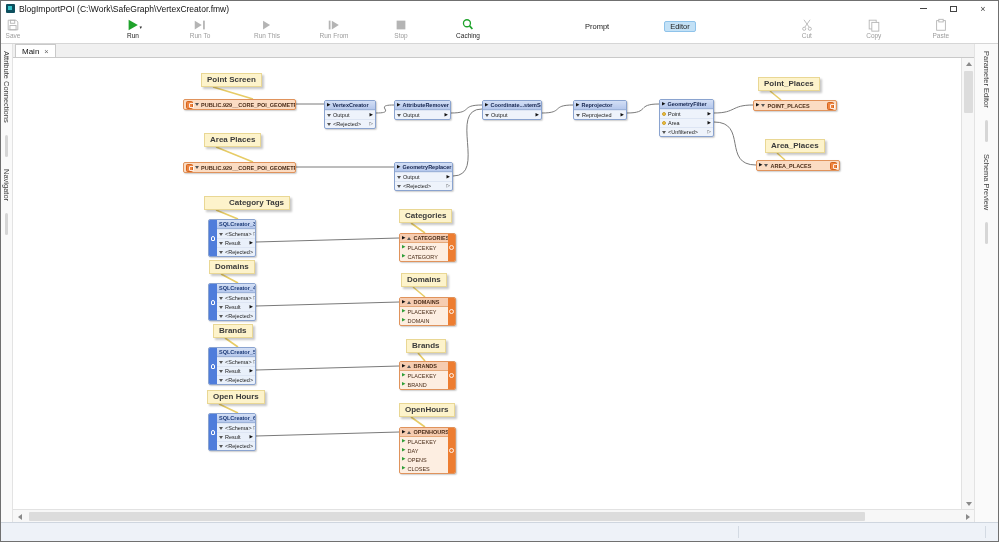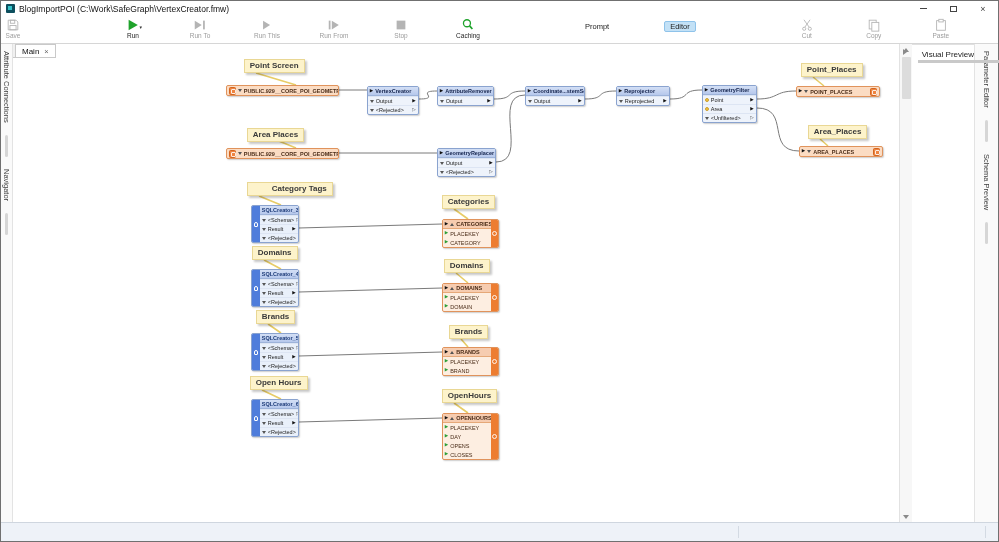--- a/index.html
+++ b/index.html
@@ -42,21 +42,21 @@
   .tb-overflow { margin-left:auto; align-self:center; font-size:8px; color:#555; padding-right:2px; }
 
   
   .main-row { flex:1; display:flex; min-height:0; }
   .side { background:#fafafa; display:flex; flex-direction:column; align-items:center; flex:0 0 auto; }
   .side.left { width:12px; border-right:1px solid #e3e3e3; }
   .side.right { width:24px; border-left:1px solid #e3e3e3; }
   .vtab { writing-mode:vertical-rl; font-size:7.5px; color:#3c3c3c; padding:7px 0; white-space:nowrap; }
   .vhandle { width:3px; height:22px; background:#d6d6d6; margin:5px auto; border-radius:2px; }
 
-  .center-col { flex:1; display:flex; flex-direction:row; min-width:0;text-align:right; }
+  .center-col { flex:1; display:flex; flex-direction:column; min-width:0;text-align:right; }
   .tabbar { height:14px; background:#f0f0f0; border-bottom:1px solid #c9c9c9; display:flex; align-items:flex-end; padding-left:2px; flex:0 0 auto; }
   .tab { height:13px; background:#fff; border:1px solid #c9c9c9; border-bottom:none; display:flex; align-items:center; font-size:8px; color:#111; padding:0 6px; gap:5px; }
   .tab-close { color:#666; font-size:7.5px; }
 
   .canvas-row { flex:1; display:flex; min-height:0; }
   .canvas { flex:1; position:relative; background:#fff; overflow:hidden; }
   #wires { position:absolute; left:0; top:0; pointer-events:none; }
 
   .vscroll { width:13px; background:#f7f7f7; border-left:1px solid #e2e2e2; position:relative; flex:0 0 auto; }
   .vs-thumb { position:absolute; left:2px; top:13px; width:9px; height:42px; background:#dcdcdc; border-radius:1px; }
@@ -471,21 +471,21 @@
               <path d="M614 55 C 637.2 55, 622.8 46, 646 46" fill="none" stroke="#7a7a7a" stroke-width="1"></path>
               <path d="M701 55 C 723.4 55, 717.6 47, 740 47" fill="none" stroke="#7a7a7a" stroke-width="1"></path>
               <path d="M701 64 C 735 64, 709 107, 743 107" fill="none" stroke="#7a7a7a" stroke-width="1"></path>
               <path d="M283 109 L381 109" fill="none" stroke="#7a7a7a" stroke-width="1"></path>
               <path d="M243 184 L386 180" fill="none" stroke="#7a7a7a" stroke-width="1"></path>
               <path d="M243 248 L386 244" fill="none" stroke="#7a7a7a" stroke-width="1"></path>
               <path d="M243 312 L386 308" fill="none" stroke="#7a7a7a" stroke-width="1"></path>
               <path d="M243 378 L386 374" fill="none" stroke="#7a7a7a" stroke-width="1"></path>
             </svg>
         <div class="annotation" style="left: 188px; top: 15px;">Point Screen</div>
-            <div class="annotation" style="left: 191px; top: 84px;">Area Places</div>
+            <div class="annotation" style="left: 191px; top: 75px;">Area Places</div>
             <div class="annotation" style="left: 191px; top: 138px; padding-left: 24px;">Category Tags</div>
             <div class="annotation" style="left: 386px; top: 151px;">Categories</div>
             <div class="annotation" style="left: 196px; top: 202px;">Domains</div>
             <div class="annotation" style="left: 388px; top: 215px;">Domains</div>
             <div class="annotation" style="left: 200px; top: 266px;">Brands</div>
             <div class="annotation" style="left: 393px; top: 281px;">Brands</div>
             <div class="annotation" style="left: 194px; top: 332px;">Open Hours</div>
             <div class="annotation" style="left: 386px; top: 345px;">OpenHours</div>
             <div class="annotation" style="left: 745px; top: 19px;">Point_Places</div>
             <div class="annotation" style="left: 752px; top: 81px;">Area_Places</div>
@@ -786,24 +786,20 @@
       </div>
       <div class="hscroll">
         <div class="harr" style="left:0">
             <div class="tri-left"></div>
           </div>
         <div class="hs-thumb"></div>
         <div class="harr" style="right:0">
             <div class="tri-right"></div>
           </div>
       </div>
-      <div class="bottom-tabrow">
-        <span>Visual Preview</span>
-        <div class="bt-indicator"></div>
-      </div>
     </div>
 
     <div class="side right">
         <div class="vtab">Parameter Editor</div>
         <div class="vhandle"></div>
         <div class="vtab">Schema Preview</div>
         <div class="vhandle"></div>
       </div>
   </div>
 

